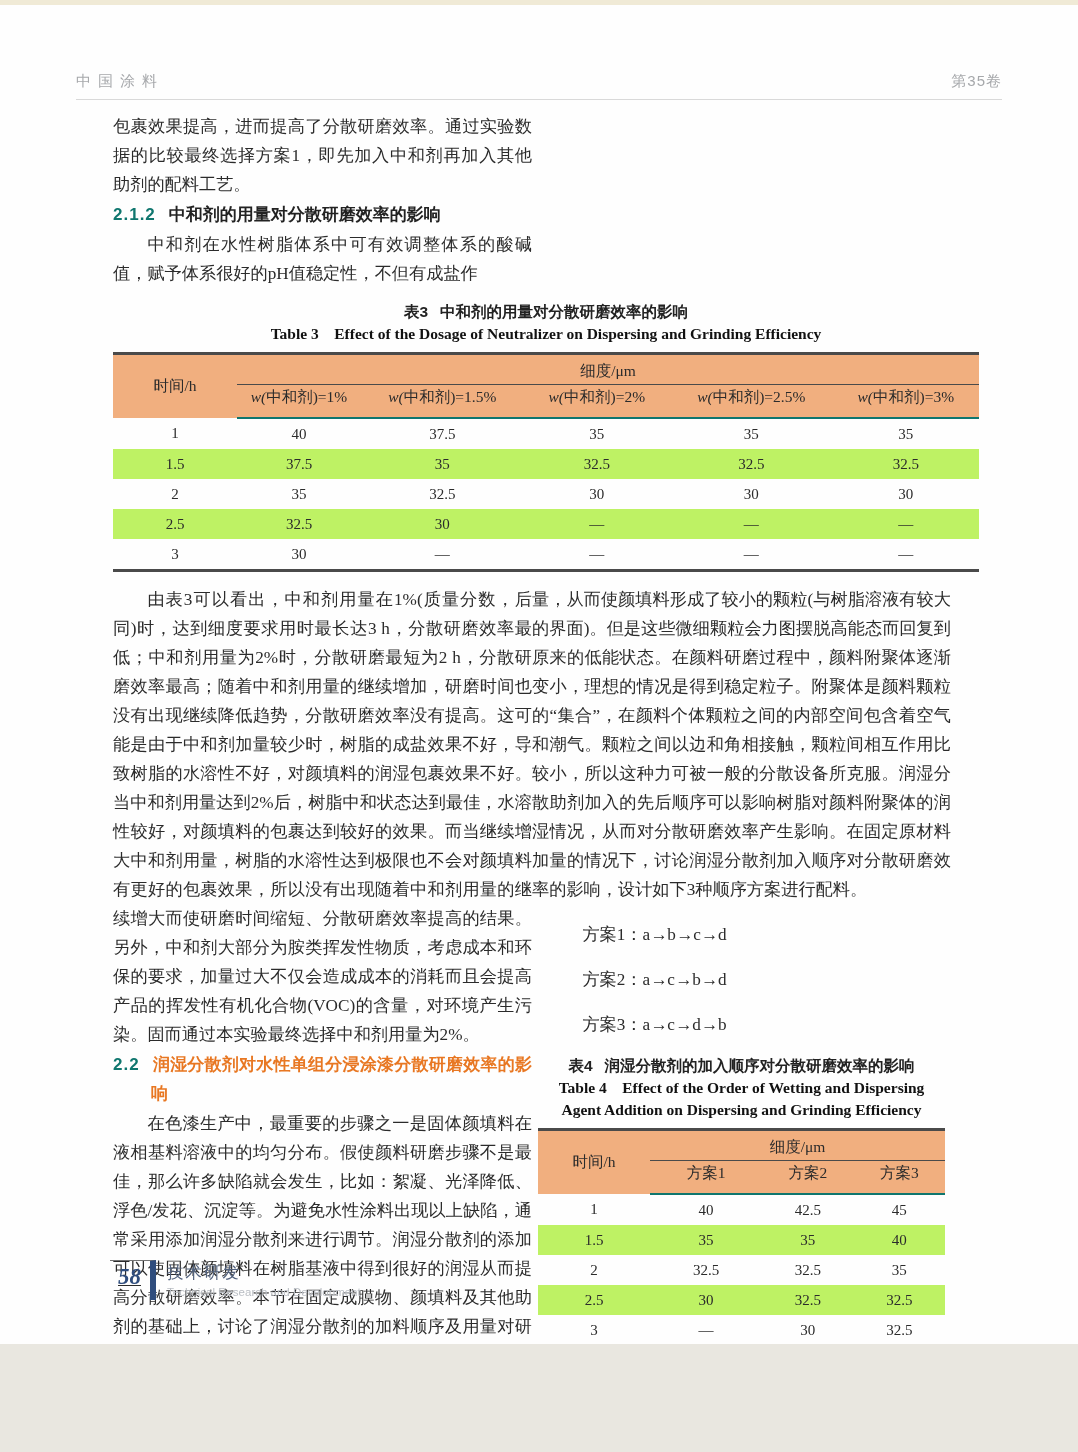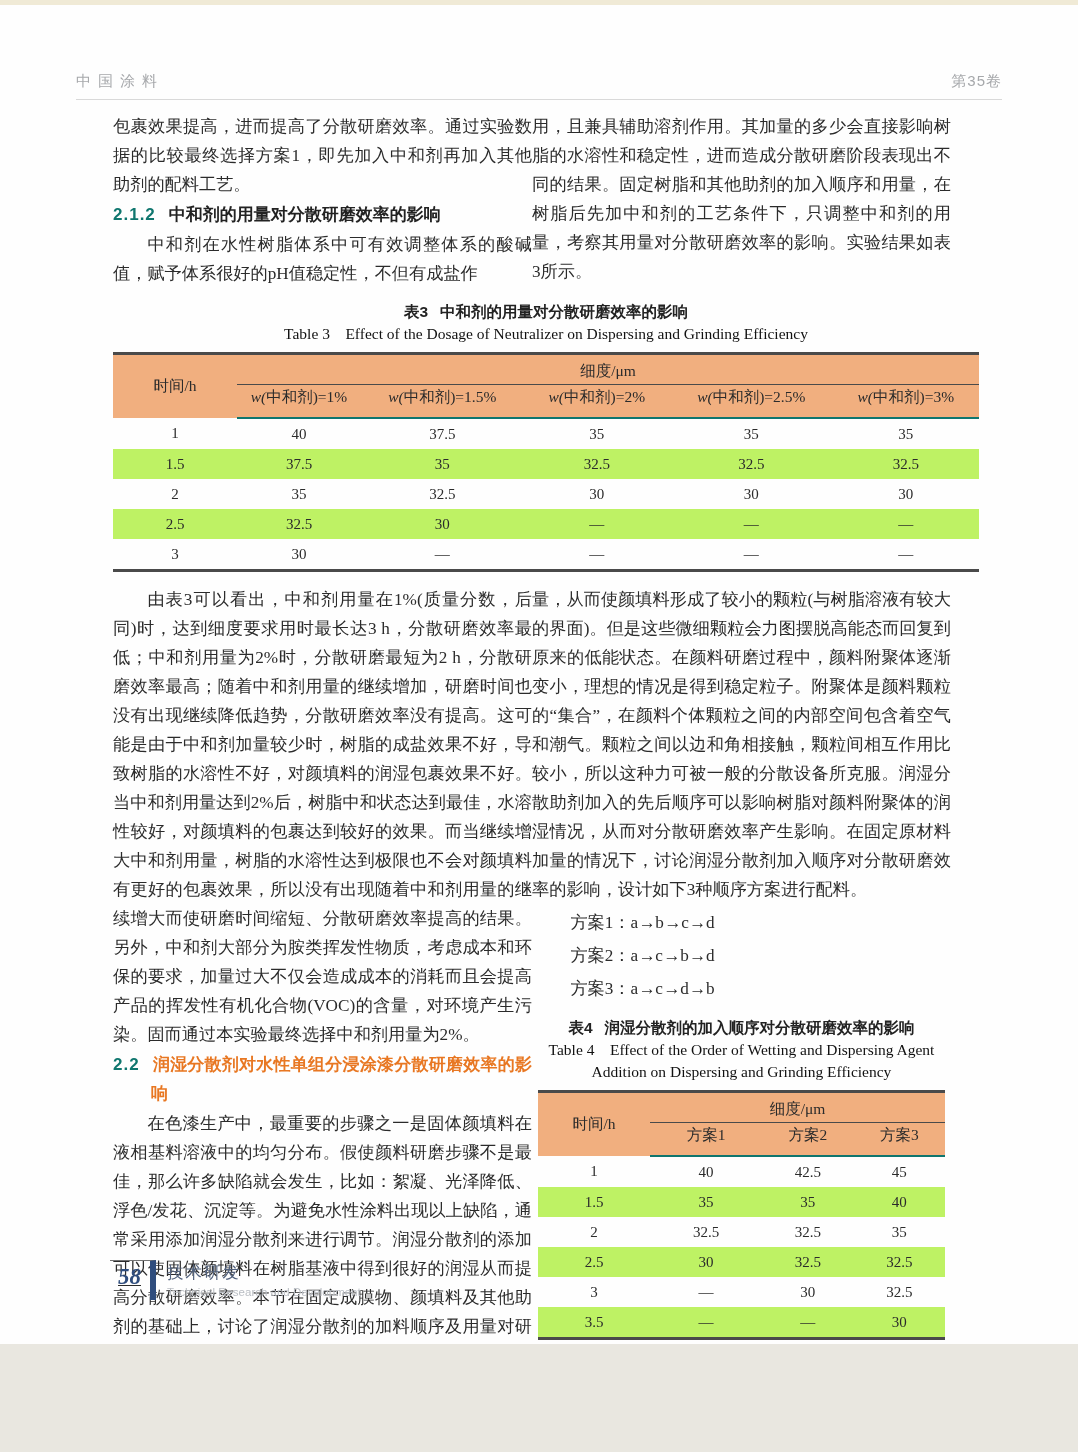--- a/index.html
+++ b/index.html
@@ -51,21 +51,21 @@
   .sec-heading.orange { padding-left:38px; text-indent:-38px; }
   .sec-heading.orange .htext { color:#e87722; }
 
   
   .tbl-caption-cn {
     text-align:center; font-weight:bold; font-size:15.5px; line-height:22px;
     font-family:"Liberation Sans","DejaVu Sans",sans-serif; color:#222;
   }
   .tbl-caption-cn .cap-label { margin-right:12px; }
   .tbl-caption-en {
-    text-align:center; font-weight:normal; font-size:15.5px; line-height:22px;
+    text-align:center; font-weight:bold; font-size:15.5px; line-height:22px;
     font-family:"Liberation Serif","DejaVu Serif",serif; color:#111;
     margin-bottom:7px;
   }
   table.data {
     width:100%; border-collapse:collapse;
     border-top:3px solid #4a4a4a; border-bottom:3px solid #4a4a4a;
     font-size:15px;
   }
   table.data th, table.data td {
     text-align:center; vertical-align:middle; font-weight:normal;
@@ -79,21 +79,21 @@
   table.data tbody tr.alt { background:#bef264; }
   .colh-wrap { display:block; }
   .colh-wrap::first-letter { font-style:italic; }
 
   .table3-block { margin-top:13px; margin-bottom:13px; }
   .table3-block table.data th:first-child { width:116px; }
 
   .table4-block { margin-top:14px; margin-bottom:10px; padding:0 6px; }
   .table4-block table.data th:first-child { width:104px; }
 
-  .scheme { margin:4px; font-size:17.2px; line-height:29px; padding-left:2em; }
+  .scheme { margin:16px; font-size:17.2px; line-height:29px; padding-left:2em; }
 
   
   .footer {
     position:absolute; left:110px; bottom:44px;
     display:flex; align-items:flex-start;
   }
   .pnbox {
     border-top:1px solid #737373; border-right:6px solid #2f4d7d;
     padding:3px 9px 10px 8px;
     text-decoration:underline;
@@ -127,23 +127,20 @@
 
   <div class="content">
 
     <div class="cols">
       <div class="col">
         <p class="body-text">包裹效果提高，进而提高了分散研磨效率。通过实验数据的比较最终选择方案1，即先加入中和剂再加入其他助剂的配料工艺。</p>
         <div class="sec-heading">
           <span class="hnum">2.1.2</span><span class="htext">中和剂的用量对分散研磨效率的影响</span>
         </div>
         <p class="body-text indent">中和剂在水性树脂体系中可有效调整体系的酸碱值，赋予体系很好的pH值稳定性，不但有成盐作</p>
-      </div>
-      <div class="col">
-        <p class="body-text">用，且兼具辅助溶剂作用。其加量的多少会直接影响树脂的水溶性和稳定性，进而造成分散研磨阶段表现出不同的结果。固定树脂和其他助剂的加入顺序和用量，在树脂后先加中和剂的工艺条件下，只调整中和剂的用量，考察其用量对分散研磨效率的影响。实验结果如表3所示。</p>
       </div>
     </div>
 
     <div class="table3-block">
       <div class="tbl-caption-cn">
         <span class="cap-label">表3</span><span>中和剂的用量对分散研磨效率的影响</span>
       </div>
       <div class="tbl-caption-en">Table 3　Effect of the Dosage of Neutralizer on Dispersing and Grinding Efficiency</div>
       <table class="data">
         <thead>

